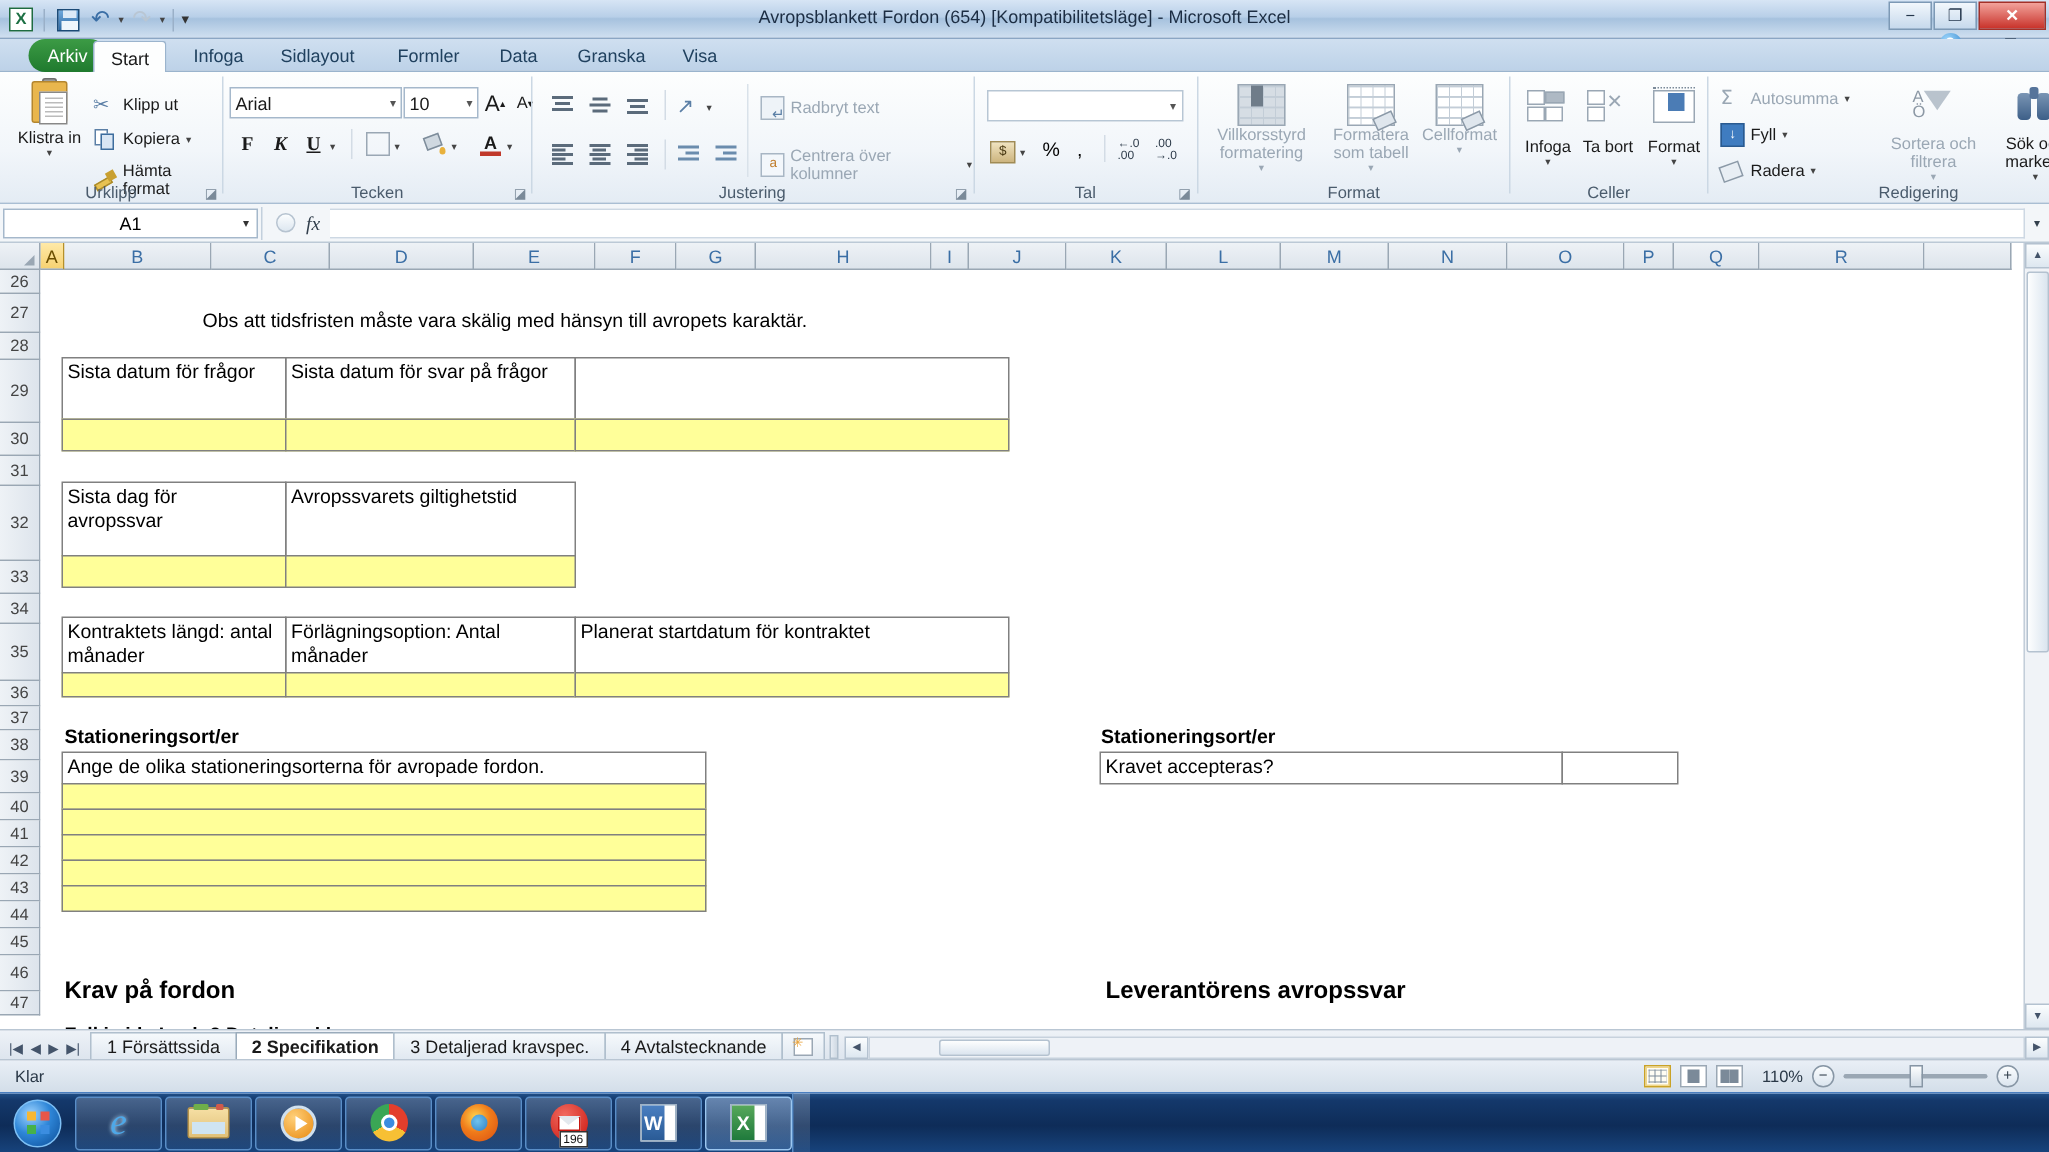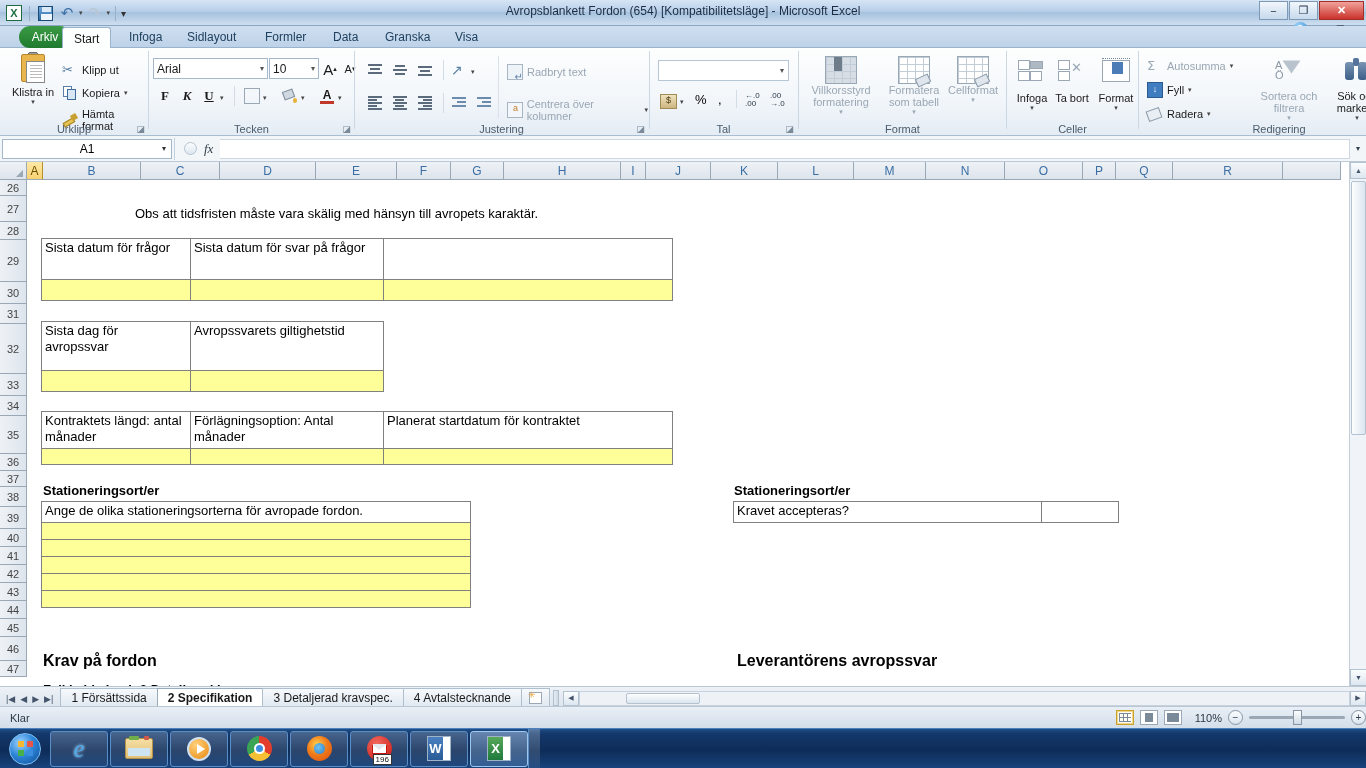--- a/index.html
+++ b/index.html
@@ -230,21 +230,21 @@
   .hsplit { width: 6px; height: 16px; background: linear-gradient(to right,#e6ecf3,#cfd9e3); border:1px solid #b0bfcd; margin-left: 4px;}
   .hs-track { flex:1; height:15px; background:#eef2f7; border:1px solid #c7d2dd; position:relative; margin-right:0px;}
   .hs-thumb { position:absolute; left:1px; top:1px; height:11px; width:74px; background:linear-gradient(to bottom,#fdfefe,#dbe5ef); border:1px solid #b4c2d0; border-radius:2px;}
   .hs-btn { width:16px;height:15px;background:linear-gradient(to bottom,#fbfdfe,#dde7f0);border:1px solid #b4c2d0;display:flex;align-items:center;justify-content:center;font-size:7px;color:#44546a;}
 
   
   .statusbar { position:absolute; left:0; top:706px; width:1366px; height:22px;
     background: linear-gradient(to bottom,#e9eff6,#d3dee9); border-top:1px solid #b9c6d3;
     display:flex; align-items:center; font-size:11px; color:#2a3847; }
   .status-left { padding-left: 10px; }
-  .status-right { margin-left:auto; display:flex; align-items:center; gap:6px; padding-right:0; }
+  .status-right { margin-left:auto; display:flex; align-items:center; gap:6px; padding-right:20px; }
   .viewbtn { width:18px;height:15px; border:1px solid #9aa7b4; background:#fff; position:relative; }
   .viewbtn.active { border-color:#c9a227; box-shadow:0 0 0 1px #f0d68a inset; background:#fffdf4; }
   .viewbtn .g { position:absolute; inset:2px; background-image: linear-gradient(to right,#7b8a99 1px,transparent 1px), linear-gradient(to bottom,#7b8a99 1px,transparent 1px); background-size:4px 4px; }
   .zoomtrack { width:96px; height:3px; background:#9aa7b4; border-radius:2px; position:relative; }
   .zoomthumb { position:absolute; left:44px; top:-6px; width:9px; height:15px; background:linear-gradient(to bottom,#fdfefe,#cfdae5); border:1px solid #8796a5; }
   .zcirc { width:15px;height:15px;border:1px solid #8796a5;border-radius:50%; background:linear-gradient(to bottom,#fbfdfe,#dbe5ef); display:flex;align-items:center;justify-content:center;font-size:10px;color:#33404d;}
 
   
   .taskbar { position:absolute; left:0; top:728px; width:1366px; height:40px;
     background: linear-gradient(to bottom,#1f4f87 0%,#14386b 12%,#0e2c58 55%,#17437c 100%);

